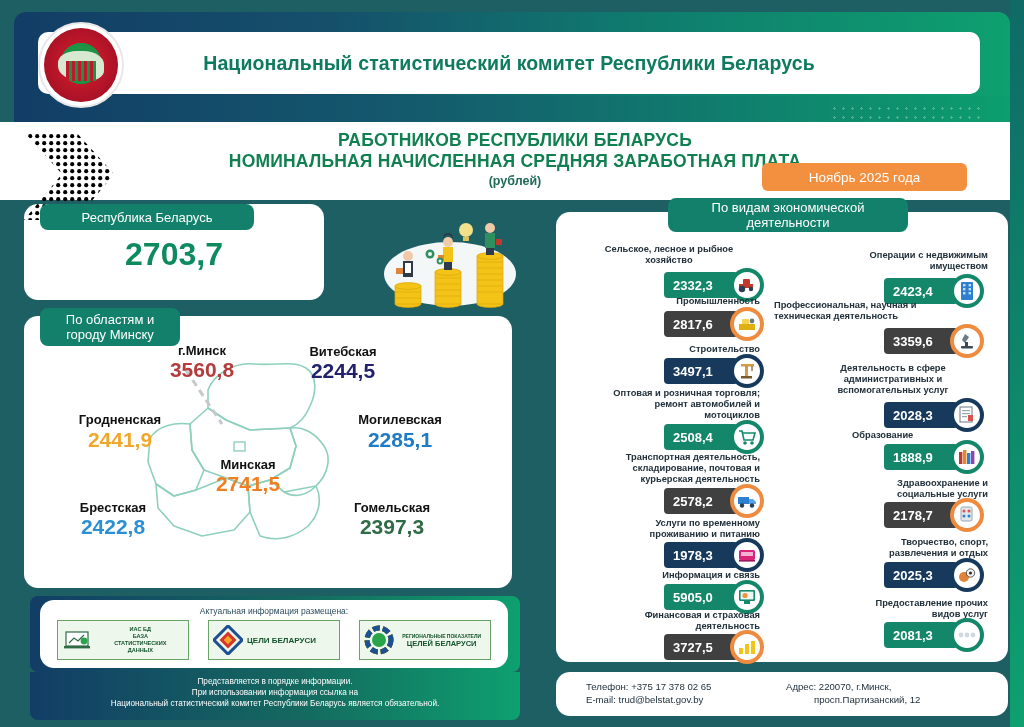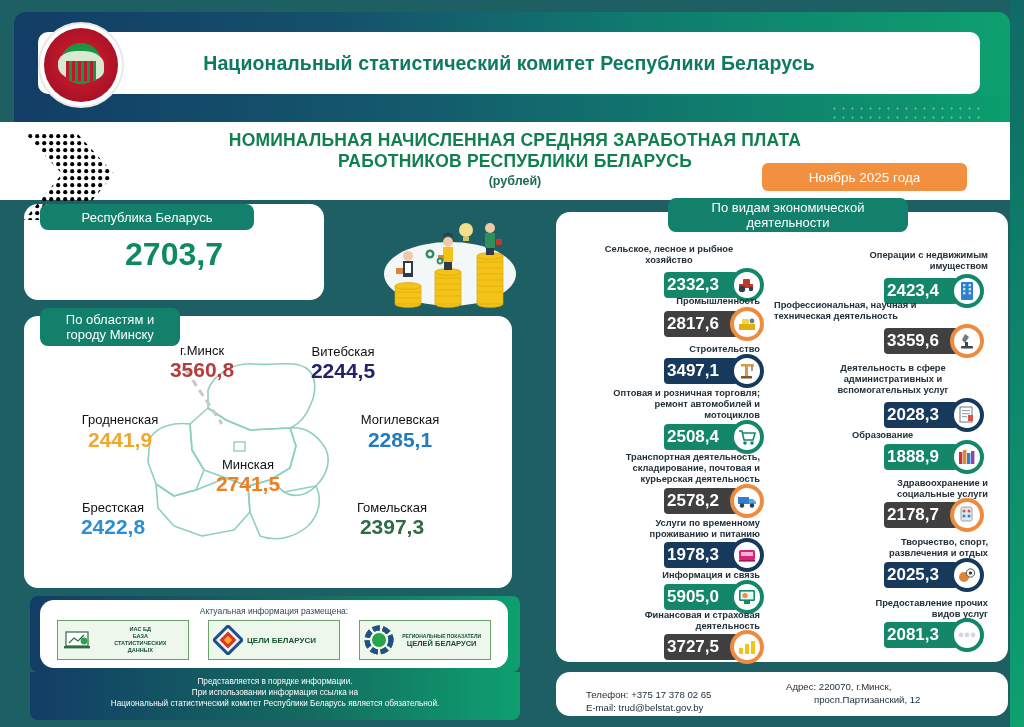--- a/index.html
+++ b/index.html
@@ -149,21 +149,21 @@
 
   #card-map { left: 24px; top: 316px; width: 488px; height: 272px; }
   #tab-regions { left: 40px; top: 308px; width: 140px; height: 38px; }
 
   
   #map-svg { position: absolute; left: 130px; top: 346px; width: 300px; height: 230px; z-index: 1; }
 
   .region-lbl {
     position: absolute; z-index: 3;
     text-align: center;
-    font-weight: normal;
+    font-weight: bold;
     color: #111111;
     font-size: 13px;
     line-height: 15px;
     white-space: nowrap;
   }
   .region-val {
     position: absolute; z-index: 3;
     text-align: center;
     font-weight: bold;
     font-size: 21px;
@@ -217,23 +217,23 @@
     line-height: 11.2px;
     color: #21303a;
     font-weight: bold;
     white-space: pre-line;
   }
   .pill {
     position: absolute;
     height: 26px;
     border-radius: 4px;
     display: flex; align-items: center;
-    padding-left: 3px;
+    padding-left: 9px;
     color: #ffffff;
-    font-size: 17px;
+    font-size: 13px;
     font-weight: bold;
   }
   .pill-circle {
     position: absolute;
     width: 34px; height: 34px;
     border-radius: 50%;
     background: #ffffff;
     display: flex; align-items: center; justify-content: center;
   }
   .pill-circle svg { display: block; }
@@ -279,22 +279,22 @@
       </clipPath>
     </defs>
     <g clip-path="url(#chev)">
       <rect x="0" y="0" width="48" height="102" fill="url(#pd)" color="#cfd9e0"></rect>
       <rect x="48" y="0" width="36" height="102" fill="url(#pd)" color="#2f9e74"></rect>
       <rect x="84" y="0" width="60" height="102" fill="url(#pd)" color="#ef9a52"></rect>
     </g>
   </svg>
 
   <div class="title-main">
+    <div>РАБОТНИКОВ РЕСПУБЛИКИ БЕЛАРУСЬ</div>
     <div>НОМИНАЛЬНАЯ НАЧИСЛЕННАЯ СРЕДНЯЯ ЗАРАБОТНАЯ ПЛАТА</div>
-    <div>РАБОТНИКОВ РЕСПУБЛИКИ БЕЛАРУСЬ</div>
   </div>
   <div class="title-sub">(рублей)</div>
   <div class="period-badge">Ноябрь 2025 года</div>
 
   <div class="card" id="card-republic"></div>
   <div class="tab" id="tab-republic">Республика Беларусь</div>
   <div id="val-republic">2703,7</div>
 
   <div class="card" id="card-map"></div>
   <div class="tab" id="tab-regions" style="white-space:pre-line">По областям и
@@ -684,21 +684,21 @@
 
     <g fill="#2f8f5e">
         <circle cx="52" cy="42" r="4.5"></circle>
         <circle cx="52" cy="42" r="2" fill="#f4f7f8"></circle>
         <circle cx="62" cy="49" r="3.4"></circle>
         <circle cx="62" cy="49" r="1.5" fill="#f4f7f8"></circle>
       </g>
   </svg>
 
   <div class="card" id="card-contact"></div>
-  <div class="contact-col" style="left:586px; top:680px; width:200px;margin-top:8px;">
+  <div class="contact-col" style="left:586px; top:680px; width:200px;">
     <div>Телефон: +375 17 378 02 65</div>
     <div>E-mail: trud@belstat.gov.by</div>
   </div>
   <div class="contact-col" style="left:786px; top:680px; width:220px;">
     <div>Адрес: 220070, г.Минск,</div>
     <div style="padding-left:28px">просп.Партизанский, 12</div>
   </div>
 
   <div class="right-bars"></div>
 </div>

